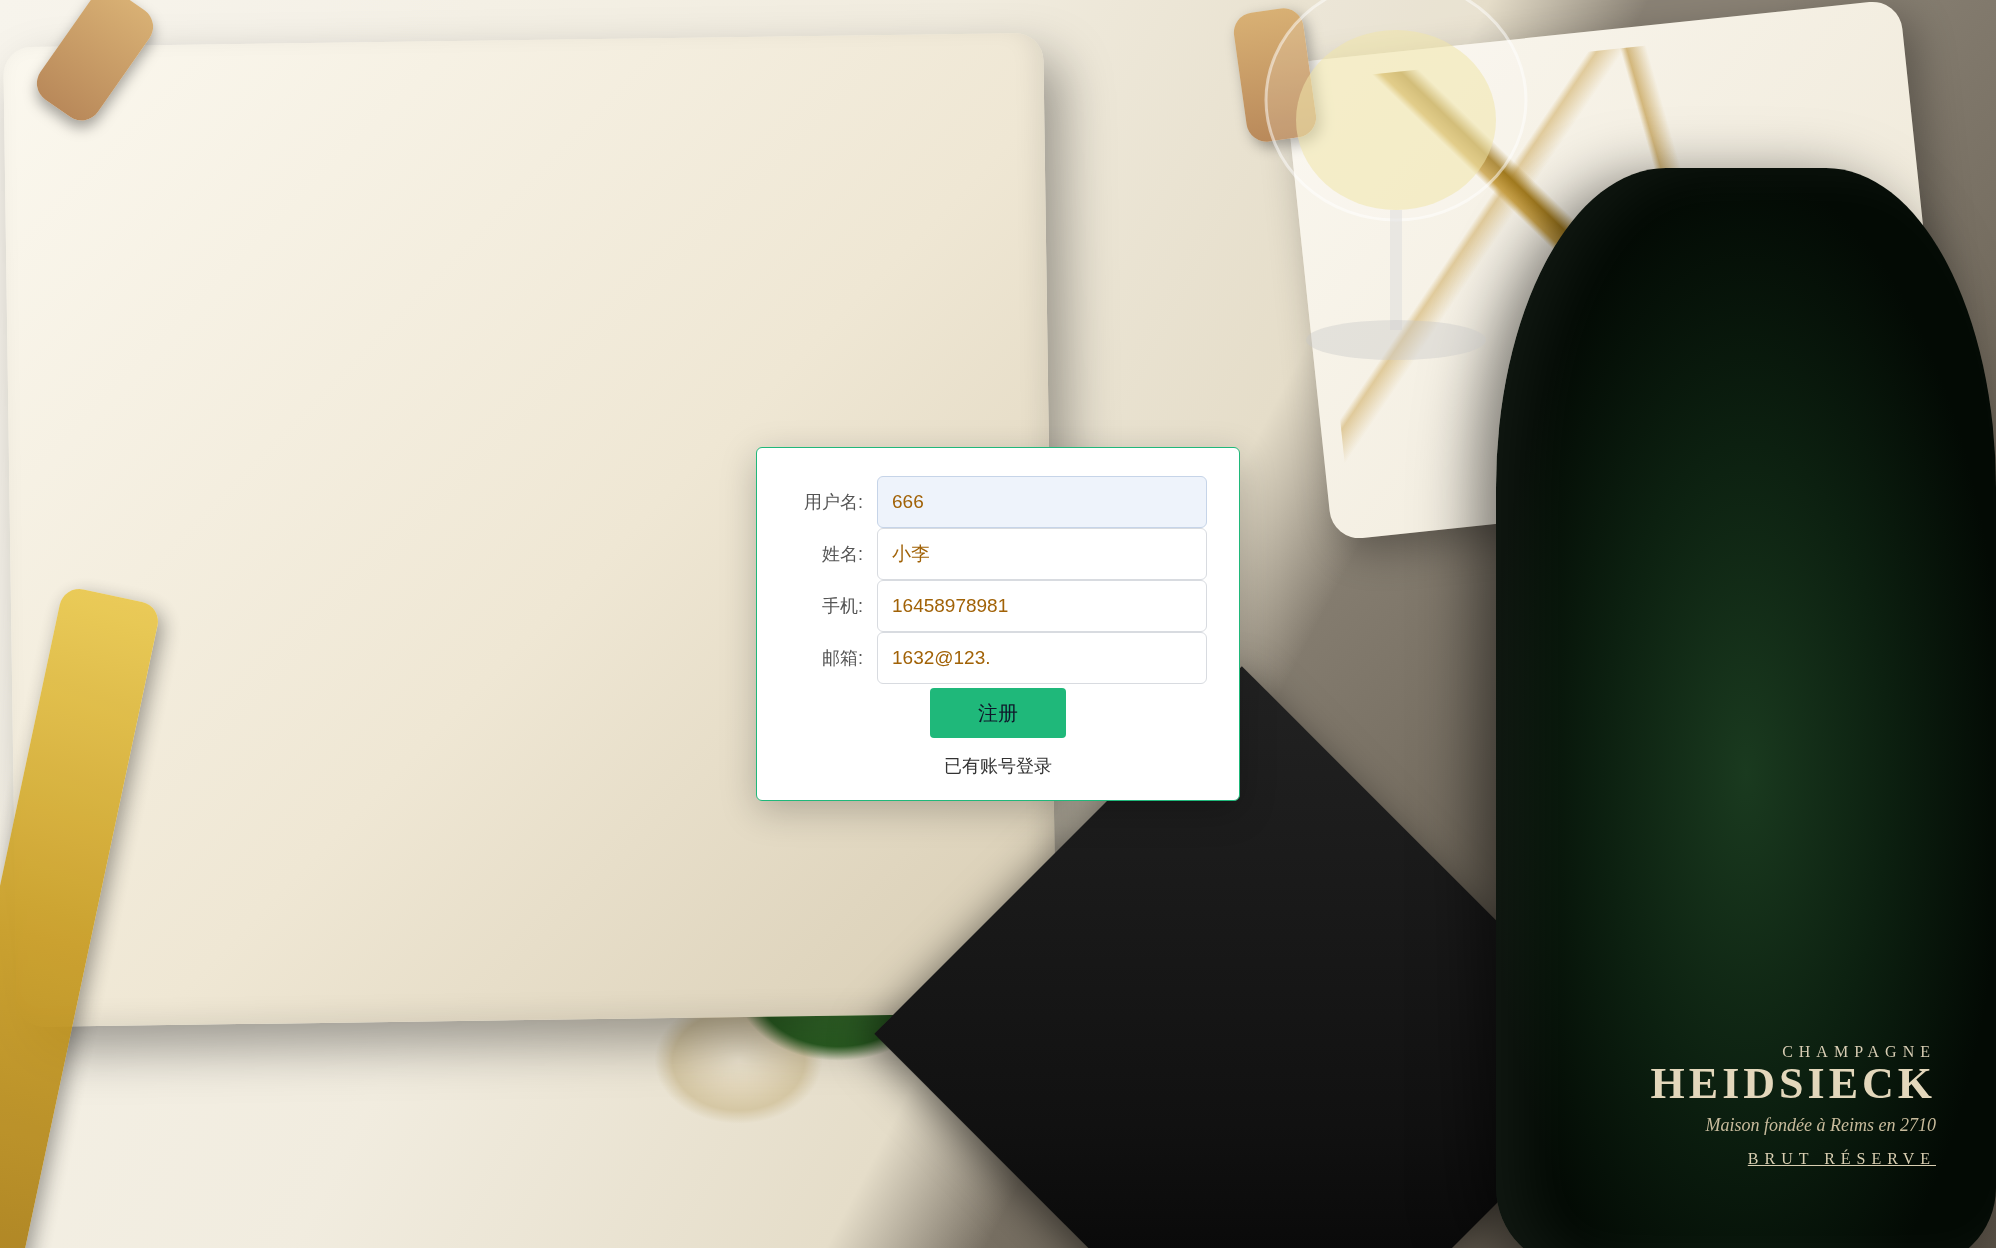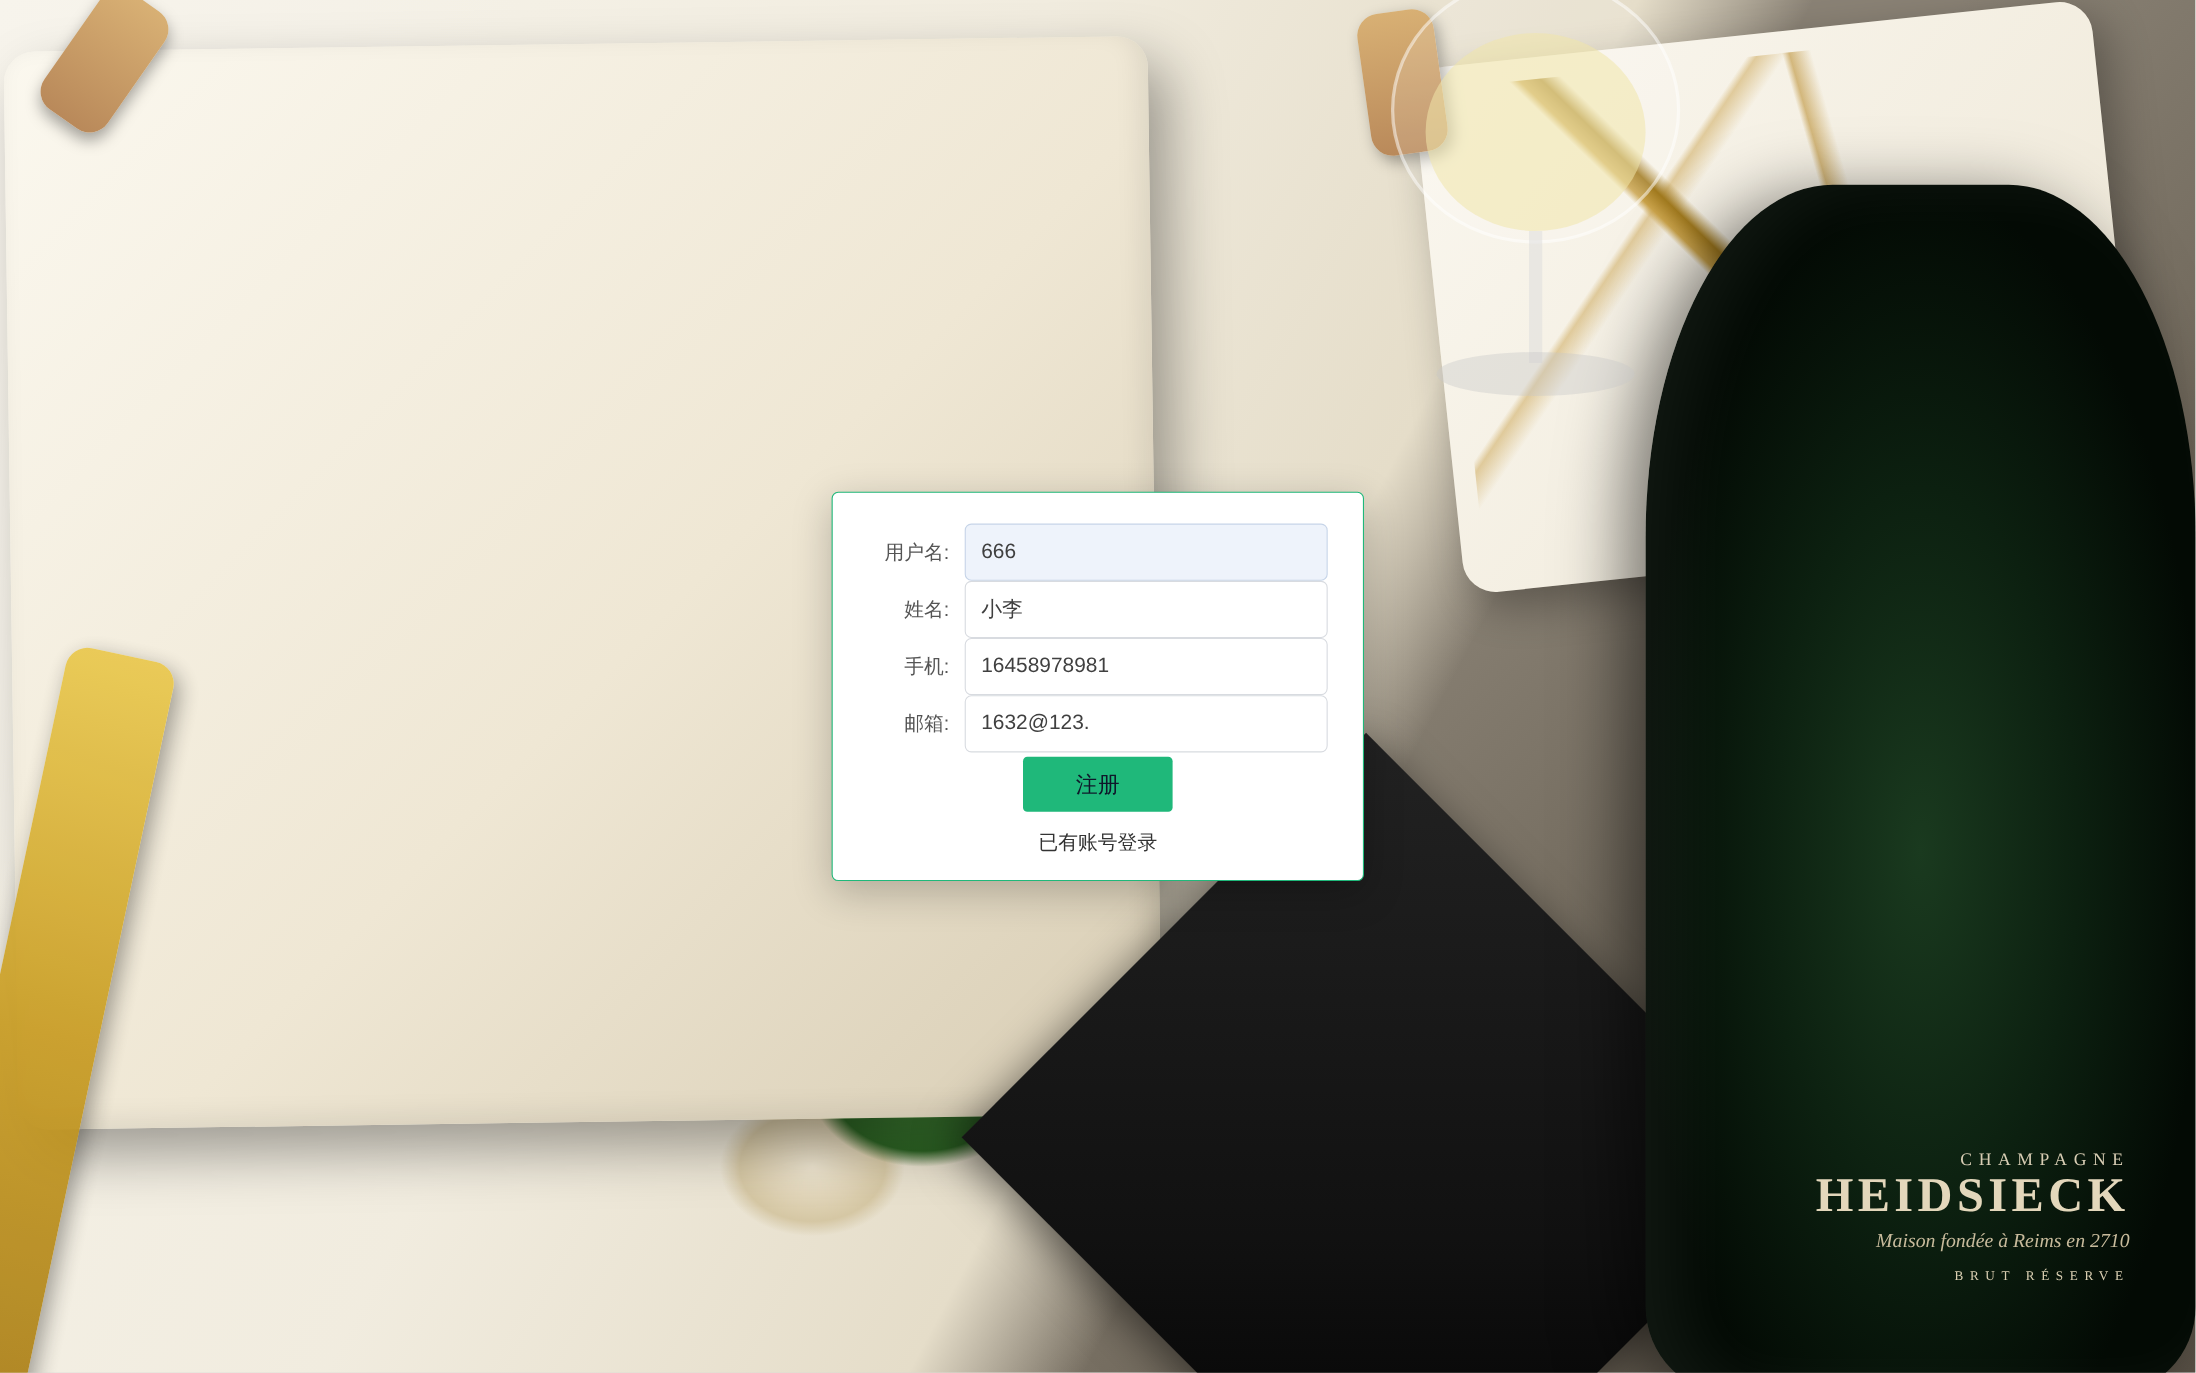--- a/index.html
+++ b/index.html
@@ -71,21 +71,21 @@
       left: 50%; transform: translateX(-50%);
       bottom: 100px;
       width: 380px;
       text-align: right;
       color: #d8cdb4;
       font-family: Georgia, "Times New Roman", serif;
     }
     .bottle-label .ch { font-size: 44px; letter-spacing: 4px; line-height: 1.05; font-weight: 700; color:#e3d7bb; }
     .bottle-label .sm { font-size: 16px; letter-spacing: 6px; margin-top: 6px; }
     .bottle-label .scr { font-size: 18px; font-style: italic; margin-top: 8px; color:#c8bb9c;}
-    .bottle-label .brut { font-size: 12px; letter-spacing: 6px; margin-top: 14px; color:#dacfb2;}
+    .bottle-label .brut { font-size: 16px; letter-spacing: 6px; margin-top: 14px; color:#dacfb2;text-decoration:underline;}
     .wine-glass {
       position: absolute;
       right: 440px; top: -40px;
       width: 320px; height: 420px;
       pointer-events: none;
     }
     .card {
       position: absolute;
       left: 50%; top: 50%;
       transform: translate(-50%, -50%);
@@ -108,21 +108,21 @@
       color: #555;
       white-space: nowrap;
     }
     .form-row input {
       flex: 1;
       height: 52px;
       border: 1px solid #d8dbe0;
       border-radius: 6px;
       padding: 0 14px;
       font-size: 19px;
-      color: #404040;
+      color: #a16207;
       background: #fff;
       outline: none;
     }
     .form-row input.filled-light {
       background: #eef3fb;
       border-color: #c6d4e8;
     }
     .btn-row {
       display: flex;
       justify-content: center;

